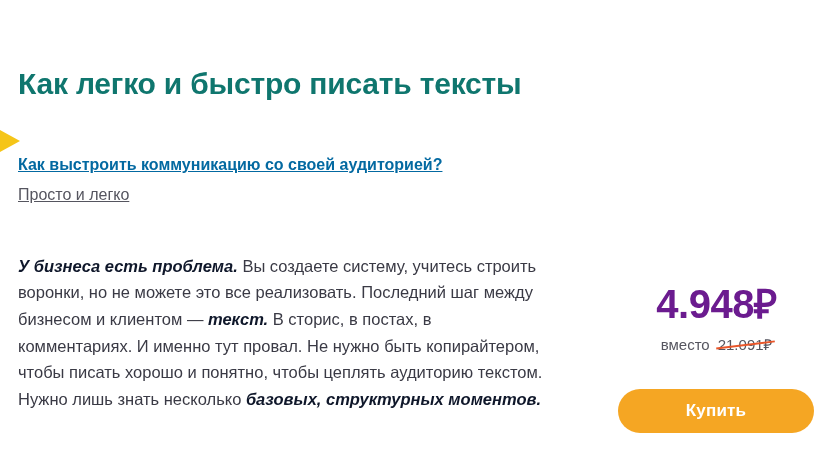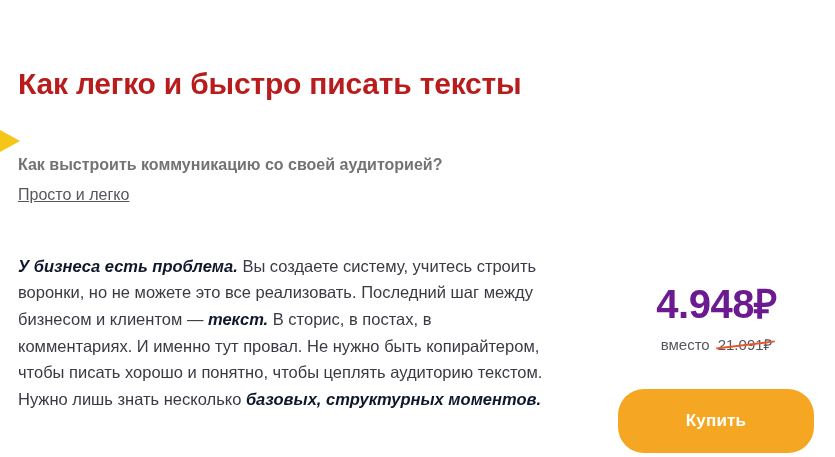--- a/index.html
+++ b/index.html
@@ -30,34 +30,35 @@
   }
   .arrow-marker svg { display: block; }
 
   
   .page-title {
     position: absolute;
     left: 18px;
     top: 46px;
     font-size: 30px;
     font-weight: bold;
-    color: #b91c1c;
+    color: #0f766e;
     letter-spacing: -0.2px;
     line-height: 1.2;
   }
 
   
   .subhead {
     position: absolute;
     left: 18px;
     top: 154px;
     font-size: 16px;
     font-weight: bold;
-    color: #737373;
+    color: #0369a1;
     line-height: 1.35;
+    text-decoration: underline;
   }
   .subhead-sub {
     position: absolute;
     left: 18px;
     top: 184px;
     font-size: 16px;
     font-weight: normal;
     color: #55555f;
     line-height: 1.35;
     text-decoration: underline;
@@ -117,21 +118,21 @@
     background: #e8562a;
     transform: rotate(-7deg);
   }
 
   
   .buy-button {
     position: absolute;
     left: 618px;
     top: 389px;
     width: 196px;
-    height: 64px;
+    height: 44px;
     border: none;
     border-radius: 26px;
     background: #f5a623;
     color: #ffffff;
     font-family: "Liberation Sans", sans-serif;
     font-size: 17px;
     font-weight: bold;
     cursor: pointer;
     letter-spacing: 0.2px;
   }

